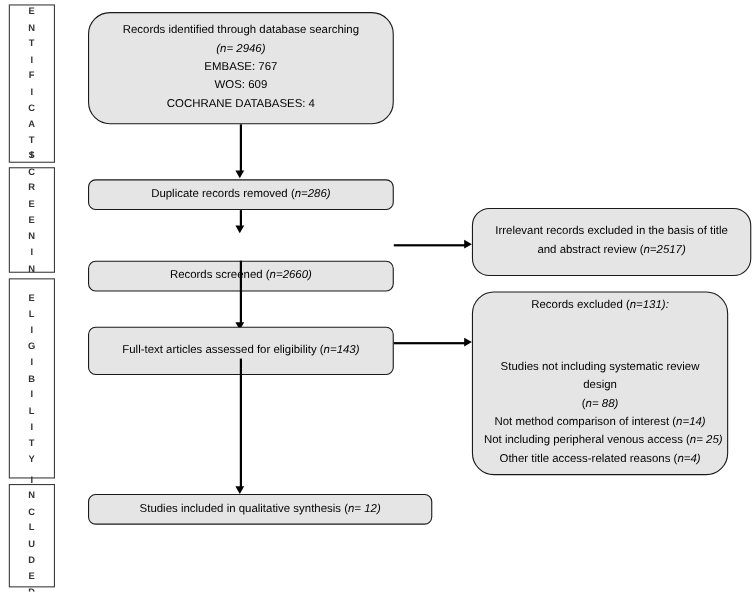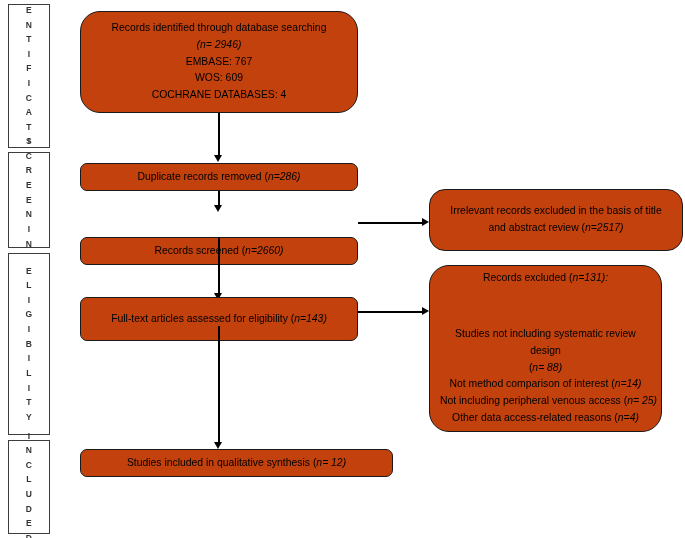--- a/index.html
+++ b/index.html
@@ -42,21 +42,21 @@
     color: #333333;
     line-height: 1.72;
     text-align: center;
     white-space: pre;
   }
 
   
   .flow-box {
     position: absolute;
     border: 1.4px solid #1a1a1a;
-    background: #c2410c;
+    background: #e5e5e5;
     box-sizing: border-box;
     display: flex;
     align-items: center;
     justify-content: center;
     text-align: center;
     font-size: 10.4px;
     line-height: 1.62;
     color: #000000;
     padding: 2px 10px;
   }
@@ -218,21 +218,21 @@
   <div class="arrow-right" style="left:422px; top:307px;"></div>
 
   <div class="flow-box r-big" style="left:429px; top:265px; width:233px; height:167px;">
     <div class="inner">
       <span class="line"><span>Records excluded (</span><em>n</em><em>=131):</em></span>
       <span class="spacer"></span>
       <span class="line wrap">Studies not including systematic review design</span>
       <span class="line"><span>(</span><em>n</em><em>= 88)</em></span>
       <span class="line"><span>Not method comparison of interest (</span><em>n</em><em>=14)</em></span>
       <span class="line"><span>Not including peripheral venous access (</span><em>n</em><em>= 25)</em></span>
-      <span class="line"><span>Other data access-related reasons (</span><em>n</em><em>=4)</em></span>
+      <span class="line"><span>Other title access-related reasons (</span><em>n</em><em>=4)</em></span>
     </div>
   </div>
 
   <div class="vline" style="left:218px; top:326px; height:118px;"></div>
   <div class="arrow-down" style="left:214px; top:442px;"></div>
 
   <div class="flow-box r-small" style="left:80px; top:449px; width:313px; height:28px;">
     <div class="inner">
       <span class="line"><span>Studies included in qualitative synthesis (</span><em>n</em><em>= 12)</em></span>
     </div>

